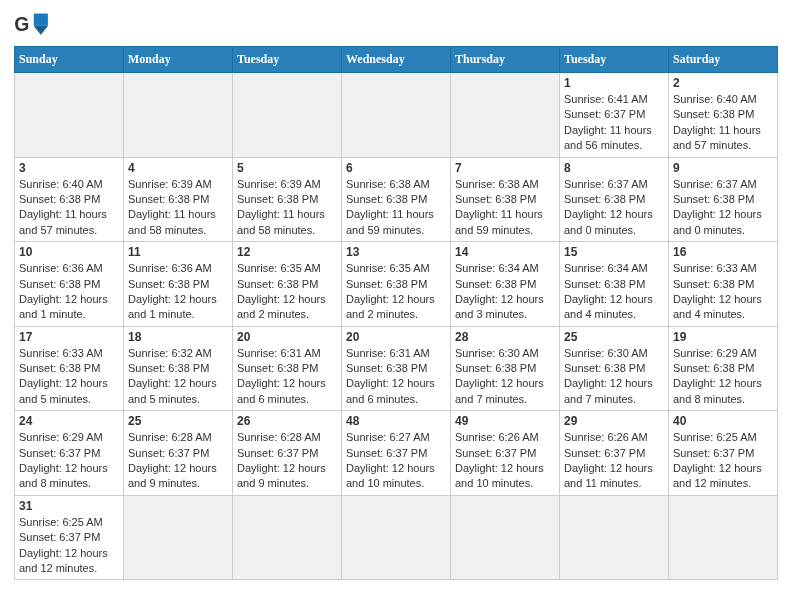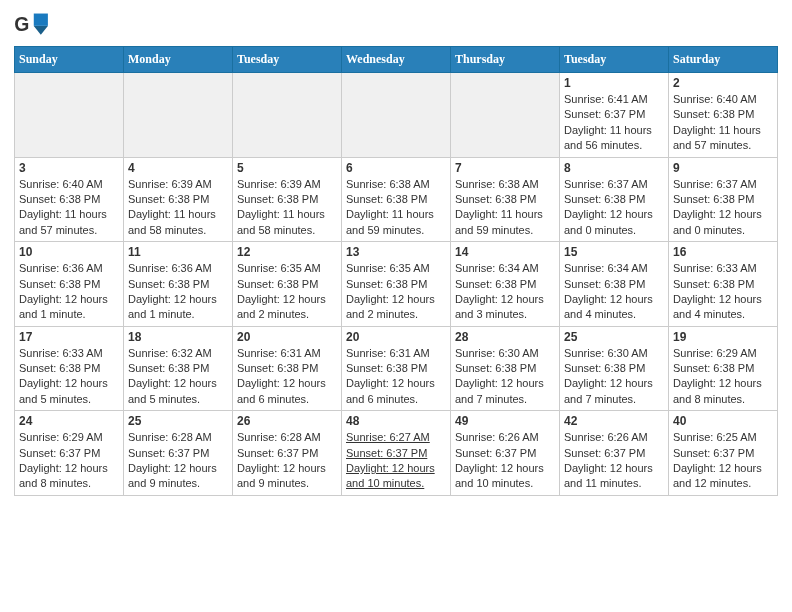--- a/index.html
+++ b/index.html
@@ -312,42 +312,57 @@
           </td>
           <td>
             <span class="day-number">26</span>
             <div class="day-info" style="white-space: pre-line;">Sunrise: 6:28 AM
 Sunset: 6:37 PM
 Daylight: 12 hours
 and 9 minutes.</div>
           </td>
           <td>
             <span class="day-number">48</span>
-            <div class="day-info" style="white-space: pre-line; text-decoration: underline;">Sunrise: 6:27 AM
+            <div class="day-info" style="white-space: pre-line;">Sunrise: 6:27 AM
 Sunset: 6:37 PM
 Daylight: 12 hours
 and 10 minutes.</div>
           </td>
           <td>
             <span class="day-number">49</span>
             <div class="day-info" style="white-space: pre-line;">Sunrise: 6:26 AM
 Sunset: 6:37 PM
 Daylight: 12 hours
 and 10 minutes.</div>
           </td>
           <td>
-            <span class="day-number">42</span>
+            <span class="day-number">29</span>
             <div class="day-info" style="white-space: pre-line;">Sunrise: 6:26 AM
 Sunset: 6:37 PM
 Daylight: 12 hours
 and 11 minutes.</div>
           </td>
           <td>
             <span class="day-number">40</span>
             <div class="day-info" style="white-space: pre-line;">Sunrise: 6:25 AM
 Sunset: 6:37 PM
 Daylight: 12 hours
 and 12 minutes.</div>
           </td>
+        </tr>
+        <tr class="last-row">
+          <td>
+            <span class="day-number">31</span>
+            <div class="day-info" style="white-space: pre-line;">Sunrise: 6:25 AM
+Sunset: 6:37 PM
+Daylight: 12 hours
+and 12 minutes.</div>
+          </td>
+          <td class="empty"></td>
+          <td class="empty"></td>
+          <td class="empty"></td>
+          <td class="empty"></td>
+          <td class="empty"></td>
+          <td class="empty"></td>
         </tr>
       </tbody>
   </table>
 </div>
 
 </body></html>

